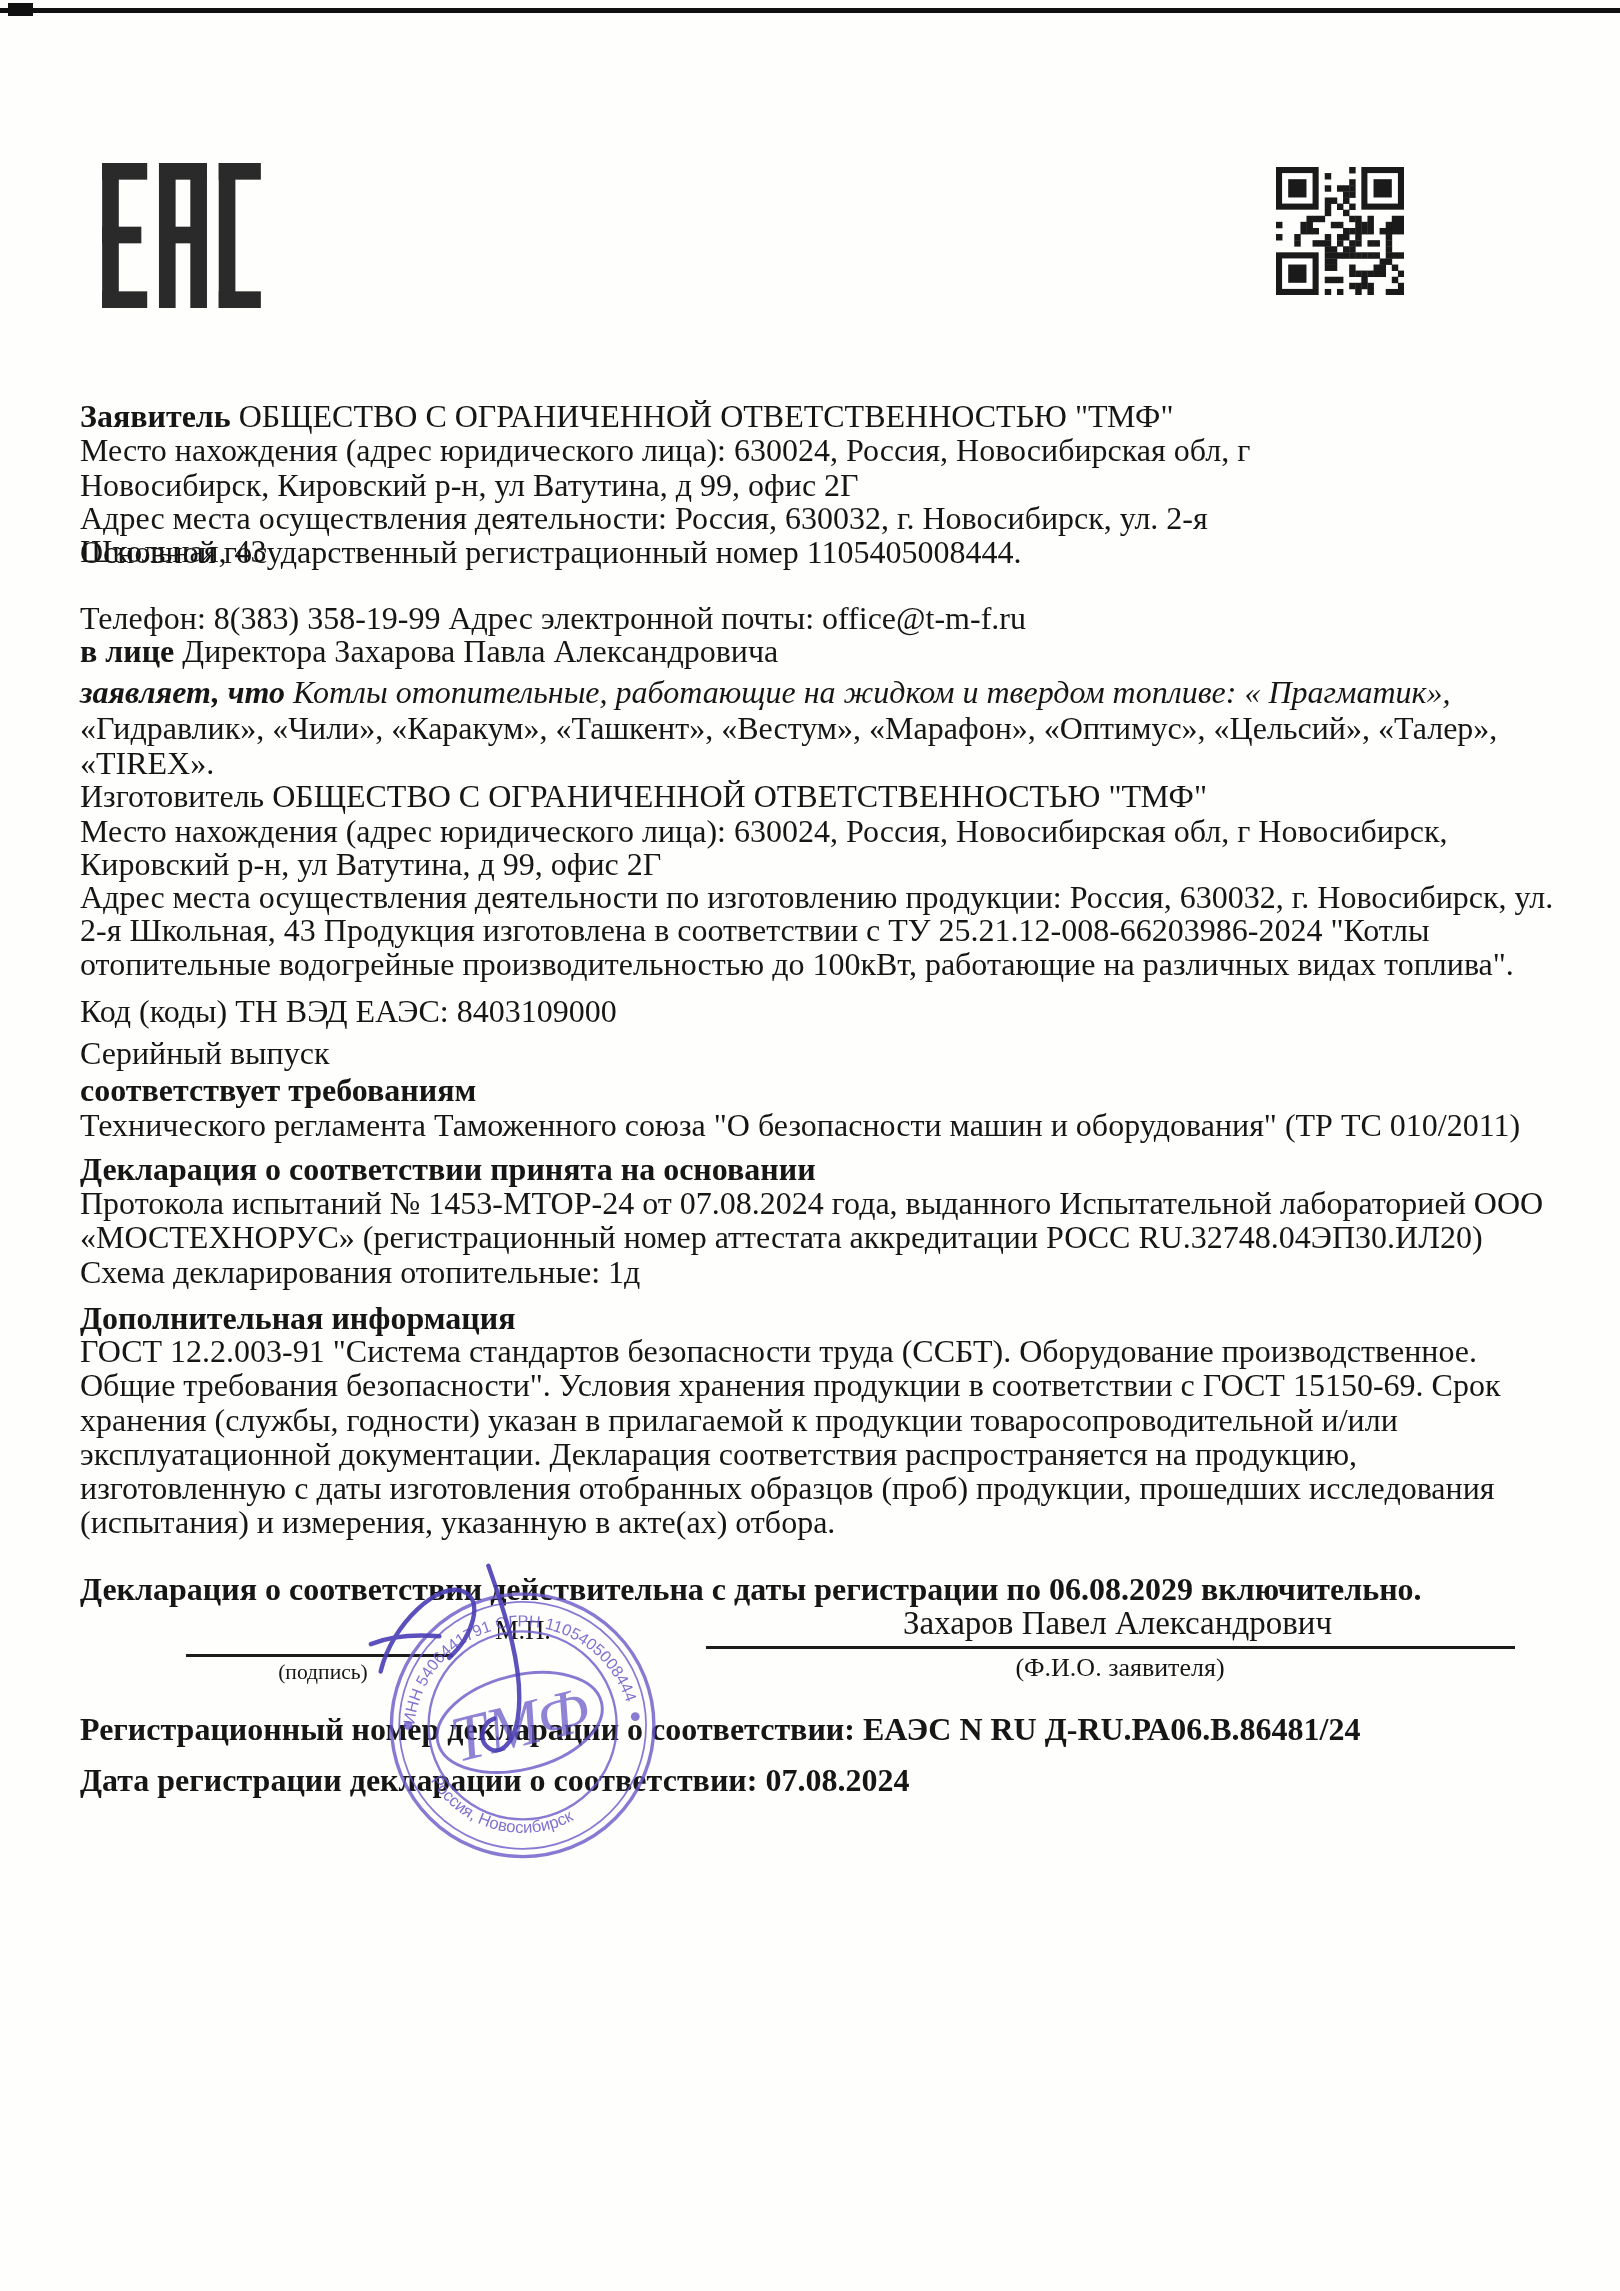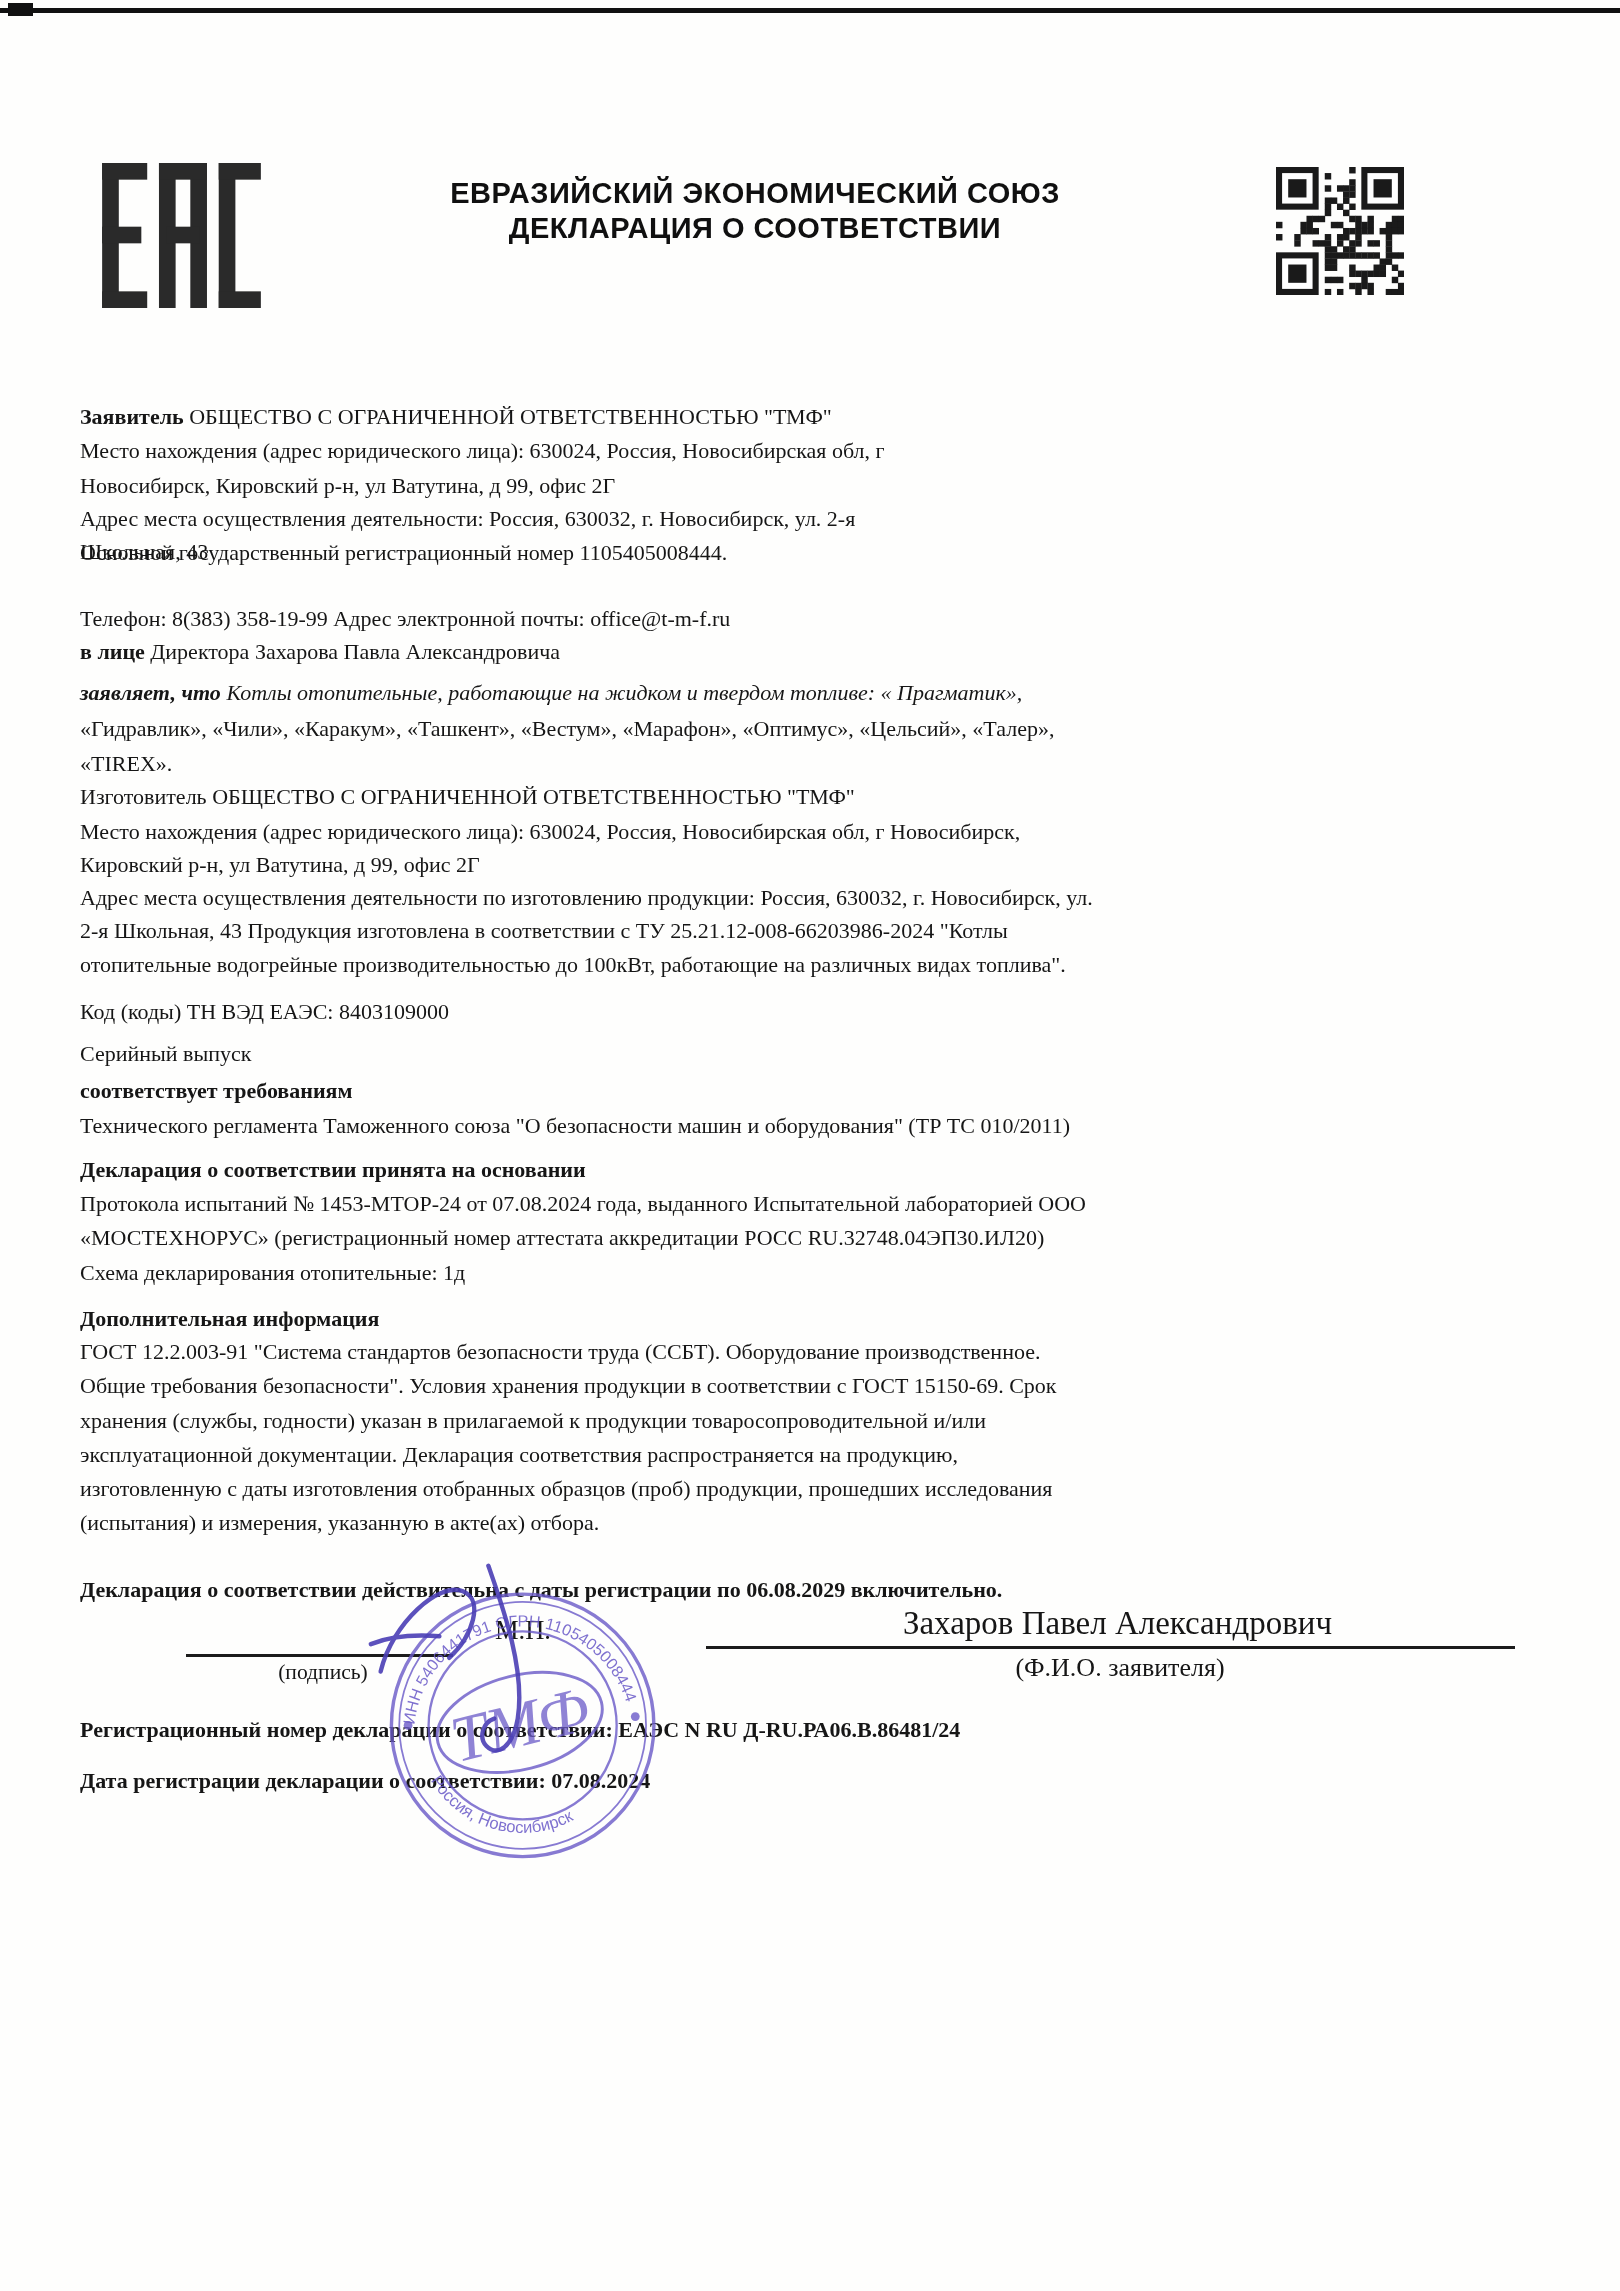--- a/index.html
+++ b/index.html
@@ -5,21 +5,21 @@
   html,body{margin:0;padding:0;background:#e8e8e8;}
   .page{position:relative;width:1620px;height:2292px;background:#fefefdff;overflow:hidden;
         font-family:"Liberation Serif",serif;color:#161616;}
   .top-rule{position:absolute;left:0;top:7.8px;width:100%;height:4.9px;background:#111;}
   .corner-mark{position:absolute;left:7.8px;top:2.9px;width:25.5px;height:12.7px;background:#111;}
   .eac{position:absolute;left:102px;top:163px;}
   .title{position:absolute;left:353px;top:176px;width:804px;text-align:center;
          font-family:"Liberation Sans",sans-serif;font-weight:bold;font-size:29px;line-height:35px;
          color:#101010;letter-spacing:0.5px;}
   .qr{position:absolute;left:1276px;top:167px;}
-  .doc-line{position:absolute;left:80px;white-space:nowrap;font-size:22px;line-height:33px;}
+  .doc-line{position:absolute;left:80px;white-space:nowrap;font-size:32px;line-height:33px;}
   .doc-line .b{font-weight:bold;}
   .sig-line{position:absolute;height:2.9px;background:#1c1c1c;}
   .mp{position:absolute;left:495px;top:1615px;font-size:26.5px;}
   .podpis{position:absolute;left:225px;top:1660px;width:196px;text-align:center;font-size:21.6px;}
   .fio-name{position:absolute;left:902px;top:1605px;width:431px;text-align:center;font-size:33px;}
   .fio-label{position:absolute;left:973px;top:1653px;width:294px;text-align:center;font-size:26px;}
   .stamp{position:absolute;left:363px;top:1554px;width:333px;height:333px;}
 </style>
 </head>
 <body>
@@ -43,24 +43,20 @@
         <rect x="58" y="0" width="49" height="17"></rect>
         <rect x="66" y="65" width="33" height="17"></rect>
 
         <rect x="119" y="0" width="17" height="148"></rect>
         <rect x="119" y="0" width="43" height="17"></rect>
         <rect x="119" y="131" width="43" height="17"></rect>
       </g>
     </svg>
   </div>
 
-  <div class="title">
-    <div>ЕВРАЗИЙСКИЙ ЭКОНОМИЧЕСКИЙ СОЮЗ</div>
-    <div>ДЕКЛАРАЦИЯ О СООТВЕТСТВИИ</div>
-  </div>
 
   <svg class="qr" id="qr" width="128" height="128" viewBox="0 0 131 131">
       <rect x="74.9" y="0.0" width="6.6" height="6.6" fill="#1a1a1a"></rect>
       <rect x="49.9" y="6.2" width="6.6" height="6.6" fill="#1a1a1a"></rect>
       <rect x="74.9" y="12.5" width="6.6" height="6.6" fill="#1a1a1a"></rect>
       <rect x="49.9" y="18.7" width="6.6" height="6.6" fill="#1a1a1a"></rect>
       <rect x="62.4" y="18.7" width="6.6" height="6.6" fill="#1a1a1a"></rect>
       <rect x="68.6" y="18.7" width="6.6" height="6.6" fill="#1a1a1a"></rect>
       <rect x="74.9" y="18.7" width="6.6" height="6.6" fill="#1a1a1a"></rect>
       <rect x="68.6" y="25.0" width="6.6" height="6.6" fill="#1a1a1a"></rect>

